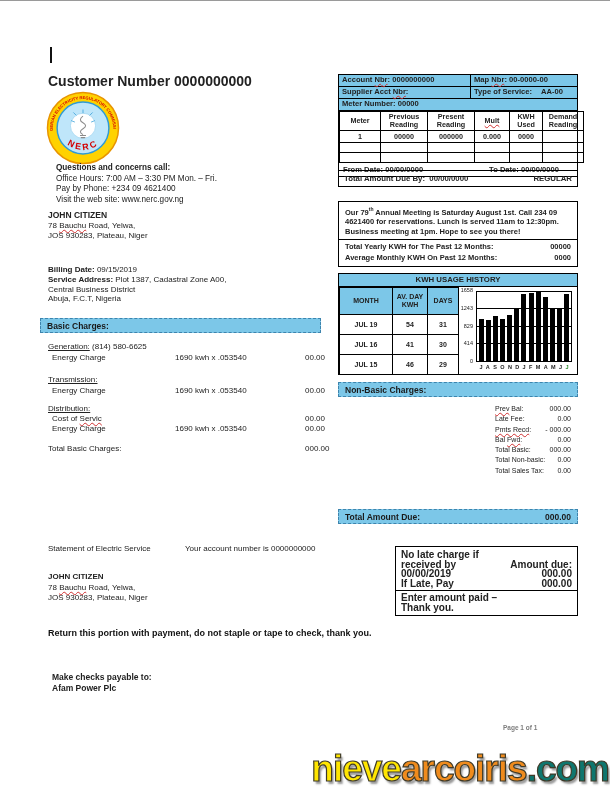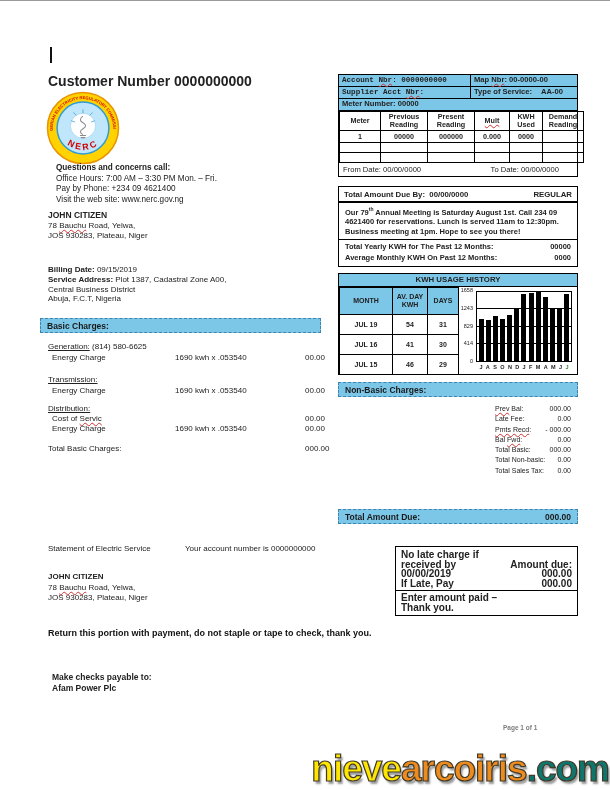--- a/index.html
+++ b/index.html
@@ -25,32 +25,32 @@
   #basic-charges{left:48px;top:338px;width:262px;font-size:8px;}
   .chg-line{position:absolute;left:0;width:262px;}
   .chg-row{display:grid;grid-template-columns:127px 130px 1fr;}
   .chg-row .amt{text-align:right;}
   .chg-row .calc{text-align:left;}
   
   .rcol{left:338px;width:240px;box-sizing:border-box;}
   #acct-box{top:73px;border:1px solid #000;font-size:7.6px;}
   .acct-row{display:flex;background:#7cc7e8;border-bottom:1px solid #000;height:11px;line-height:10px;font-weight:bold;}
   .acct-cell{padding:0 3px;box-sizing:border-box;}
-  .acct-cell.l{width:132px;border-right:1px solid #000;font-family:Liberation Mono, monospace;}
+  .acct-cell.l{width:132px;border-right:1px solid #000;}
   .acct-cell.r{flex:1;display:flex;gap:9px;}
   .acct-row.single .acct-cell{width:100%;}
   table.meter{border-collapse:collapse;width:100%;table-layout:fixed;font-size:7.2px;}
   table.meter th,table.meter td{border:1px solid #000;text-align:center;padding:0;font-weight:bold;line-height:8px;}
   table.meter th{height:18px;}
   table.meter td{height:11px;}
   table.meter tr.empty td{height:9px;}
   table.meter .c0{width:40px}.c1{width:46px}.c2{width:46px}.c3{width:34px}.c4{width:32px}.c5{width:40px}
-  #dates-row{display:flex;justify-content:space-between;padding:2px 4px 2px 4px;font-weight:normal;font-size:7.6px;}
+  #dates-row{display:flex;justify-content:space-between;padding:2px 4px 2px 4px;font-weight:bold;font-size:7.6px;}
   #due-by-box{top:169px;height:17px;border:1px solid #000;display:flex;align-items:center;
-              font-size:7.8px;font-weight:bold;padding:0 5px;justify-content:space-between;margin-top:16px;}
+              font-size:7.8px;font-weight:bold;padding:0 5px;justify-content:space-between;}
   #meeting-box{top:200px;border:1px solid #000;font-size:7.5px;font-weight:bold;}
   #meeting-text{padding:3px 6px;line-height:9.6px;border-bottom:1px solid #000;}
   #kwh-totals{padding:2px 6px 3px 6px;line-height:10.5px;}
   .tot-row{display:flex;justify-content:space-between;}
   #usage-box{top:272px;border:1px solid #000;}
   #usage-title{background:#7cc7e8;border-bottom:1px solid #000;text-align:center;font-size:7.8px;
                font-weight:bold;height:12px;line-height:12px;}
   #usage-body{display:flex;height:87px;}
   table.usage{border-collapse:collapse;table-layout:fixed;font-size:7px;width:116px;}
   table.usage th,table.usage td{border:1px solid #000;text-align:center;font-weight:bold;padding:0;}

